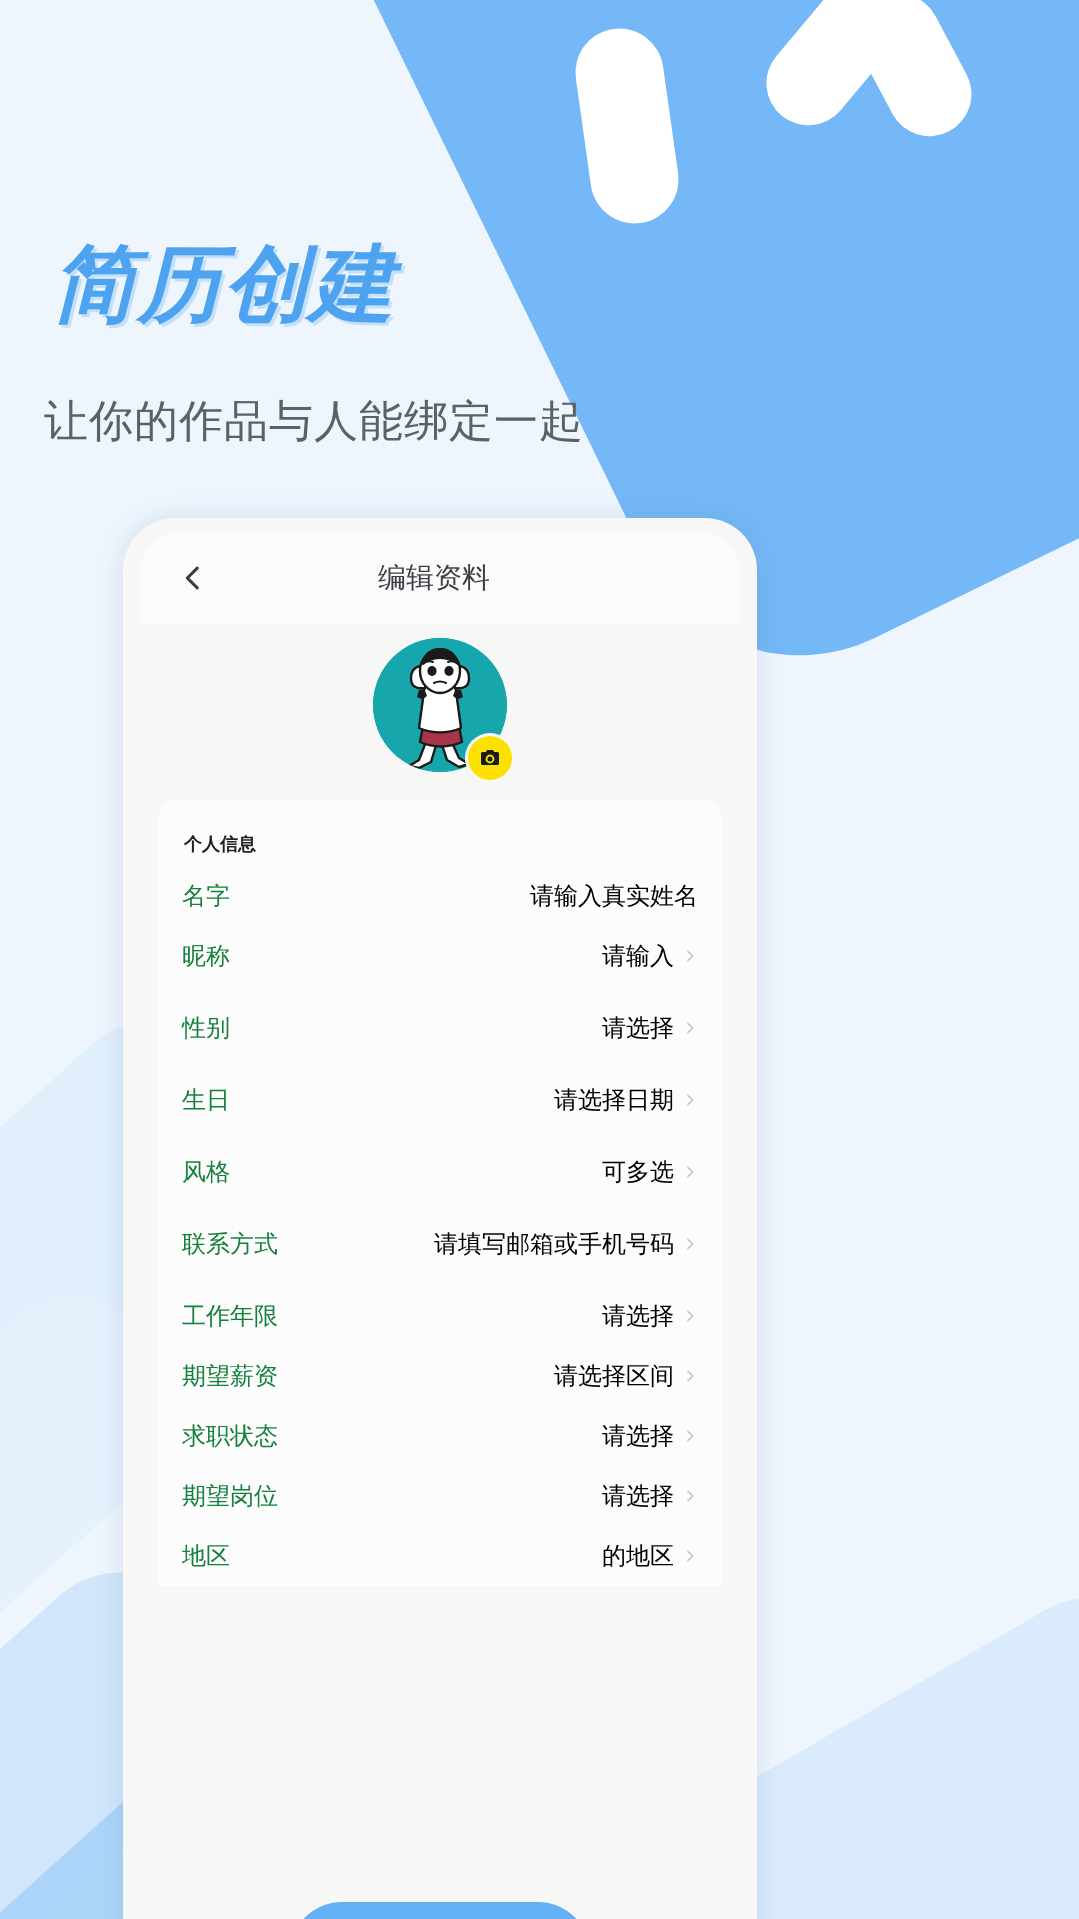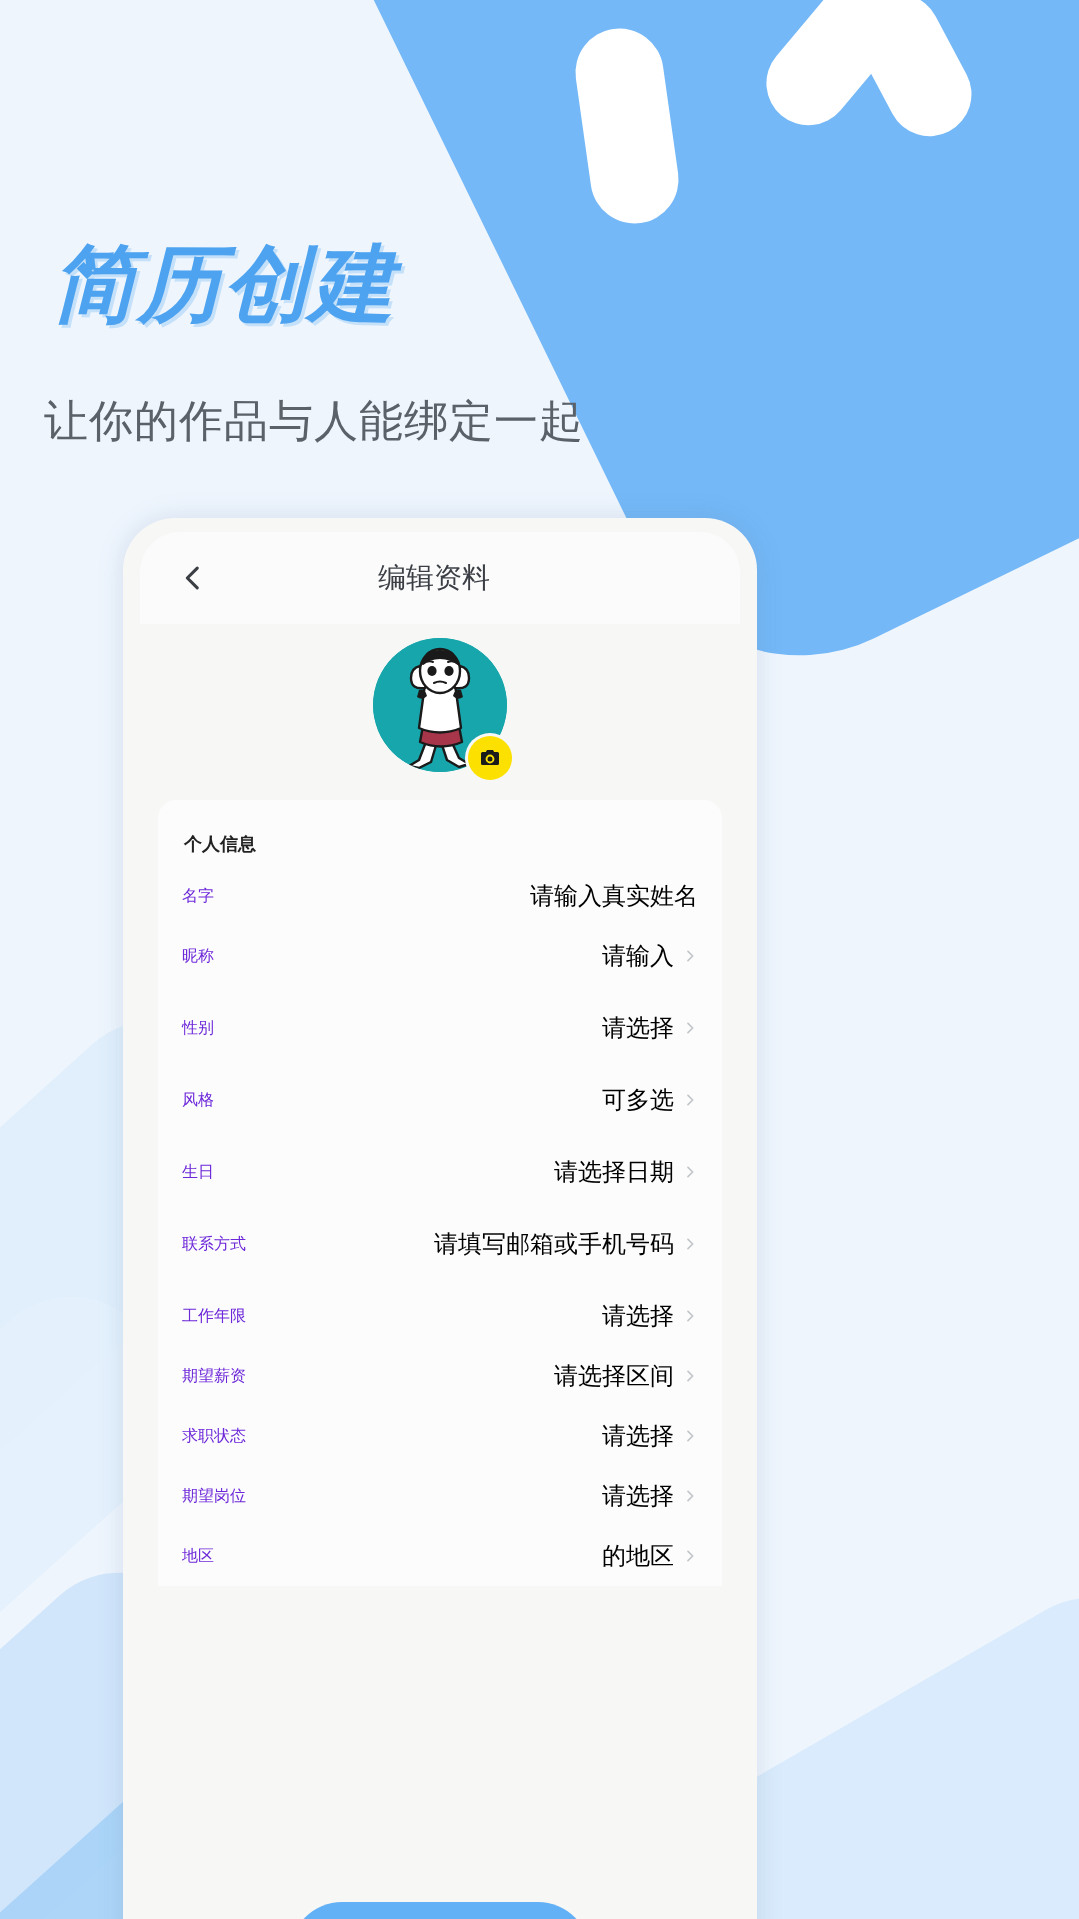--- a/index.html
+++ b/index.html
@@ -140,21 +140,21 @@
   }
   .card-title{
     font-size:18px;font-weight:bold;color:#222;
     padding:14px 0 10px 2px;
   }
   .row{
     display:flex;align-items:center;justify-content:space-between;
     height:60px; gap:10px;
   }
   .row.gap{ margin-top:12px; }
-  .row-label{ font-size:16px;color:#6d28d9; white-space:nowrap; }
+  .row-label{ font-size:24px;color:#15803d; white-space:nowrap; }
   .row-right{ display:flex;align-items:center;gap:8px; overflow:hidden; }
   .row-value{
     font-size:24px;color:#000000; white-space:nowrap;
     text-align:right;
   }
   .chev{ width:16px;height:16px;flex:none; }
 
   
   .fab{
     position:absolute; left:50%; bottom:-28px; transform:translateX(-50%);
@@ -261,33 +261,33 @@
         <span class="row-label">性别</span>
         <span class="row-right">
           <span class="row-value">请选择</span>
           <svg class="chev" viewBox="0 0 24 24" fill="none" stroke="#c3c6ca" stroke-width="2.6" stroke-linecap="round" stroke-linejoin="round">
               <polyline points="9 5 16 12 9 19"></polyline>
             </svg>
         </span>
       </div>
 
       <div class="row gap">
+        <span class="row-label">生日</span>
+        <span class="row-right">
+          <span class="row-value">请选择日期</span>
+          <svg class="chev" viewBox="0 0 24 24" fill="none" stroke="#c3c6ca" stroke-width="2.6" stroke-linecap="round" stroke-linejoin="round">
+              <polyline points="9 5 16 12 9 19"></polyline>
+            </svg>
+        </span>
+      </div>
+
+      <div class="row gap">
         <span class="row-label">风格</span>
         <span class="row-right">
           <span class="row-value">可多选</span>
-          <svg class="chev" viewBox="0 0 24 24" fill="none" stroke="#c3c6ca" stroke-width="2.6" stroke-linecap="round" stroke-linejoin="round">
-              <polyline points="9 5 16 12 9 19"></polyline>
-            </svg>
-        </span>
-      </div>
-
-      <div class="row gap">
-        <span class="row-label">生日</span>
-        <span class="row-right">
-          <span class="row-value">请选择日期</span>
           <svg class="chev" viewBox="0 0 24 24" fill="none" stroke="#c3c6ca" stroke-width="2.6" stroke-linecap="round" stroke-linejoin="round">
               <polyline points="9 5 16 12 9 19"></polyline>
             </svg>
         </span>
       </div>
 
       <div class="row gap">
         <span class="row-label">联系方式</span>
         <span class="row-right">
           <span class="row-value">请填写邮箱或手机号码</span>

